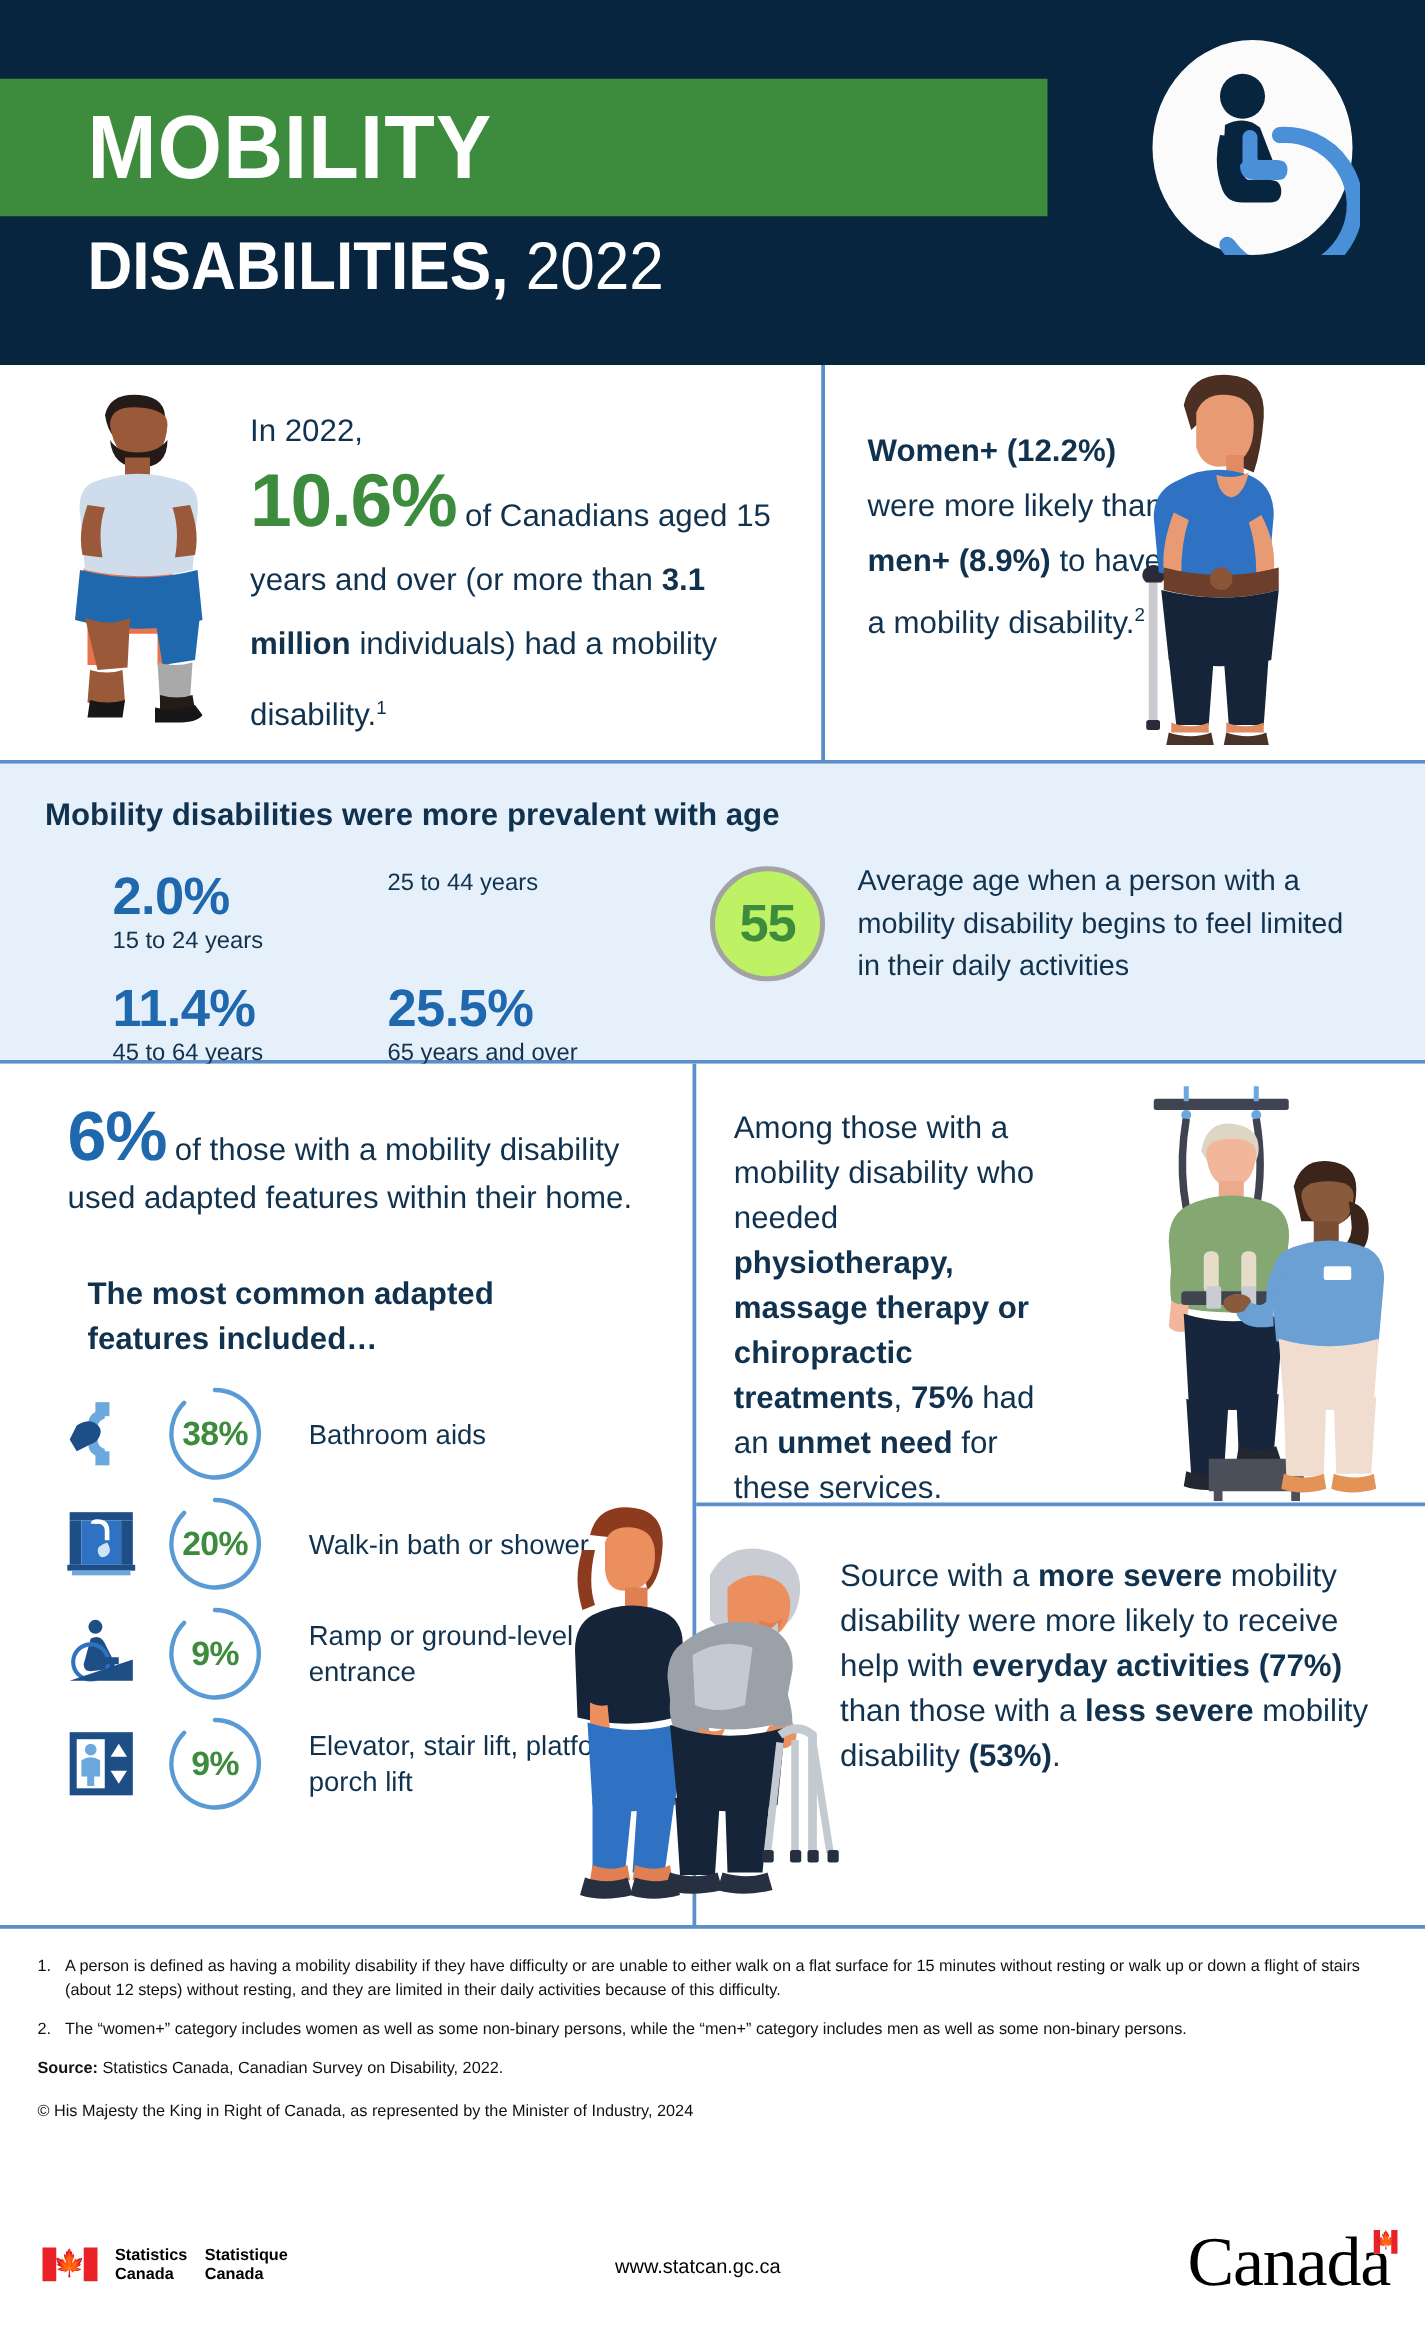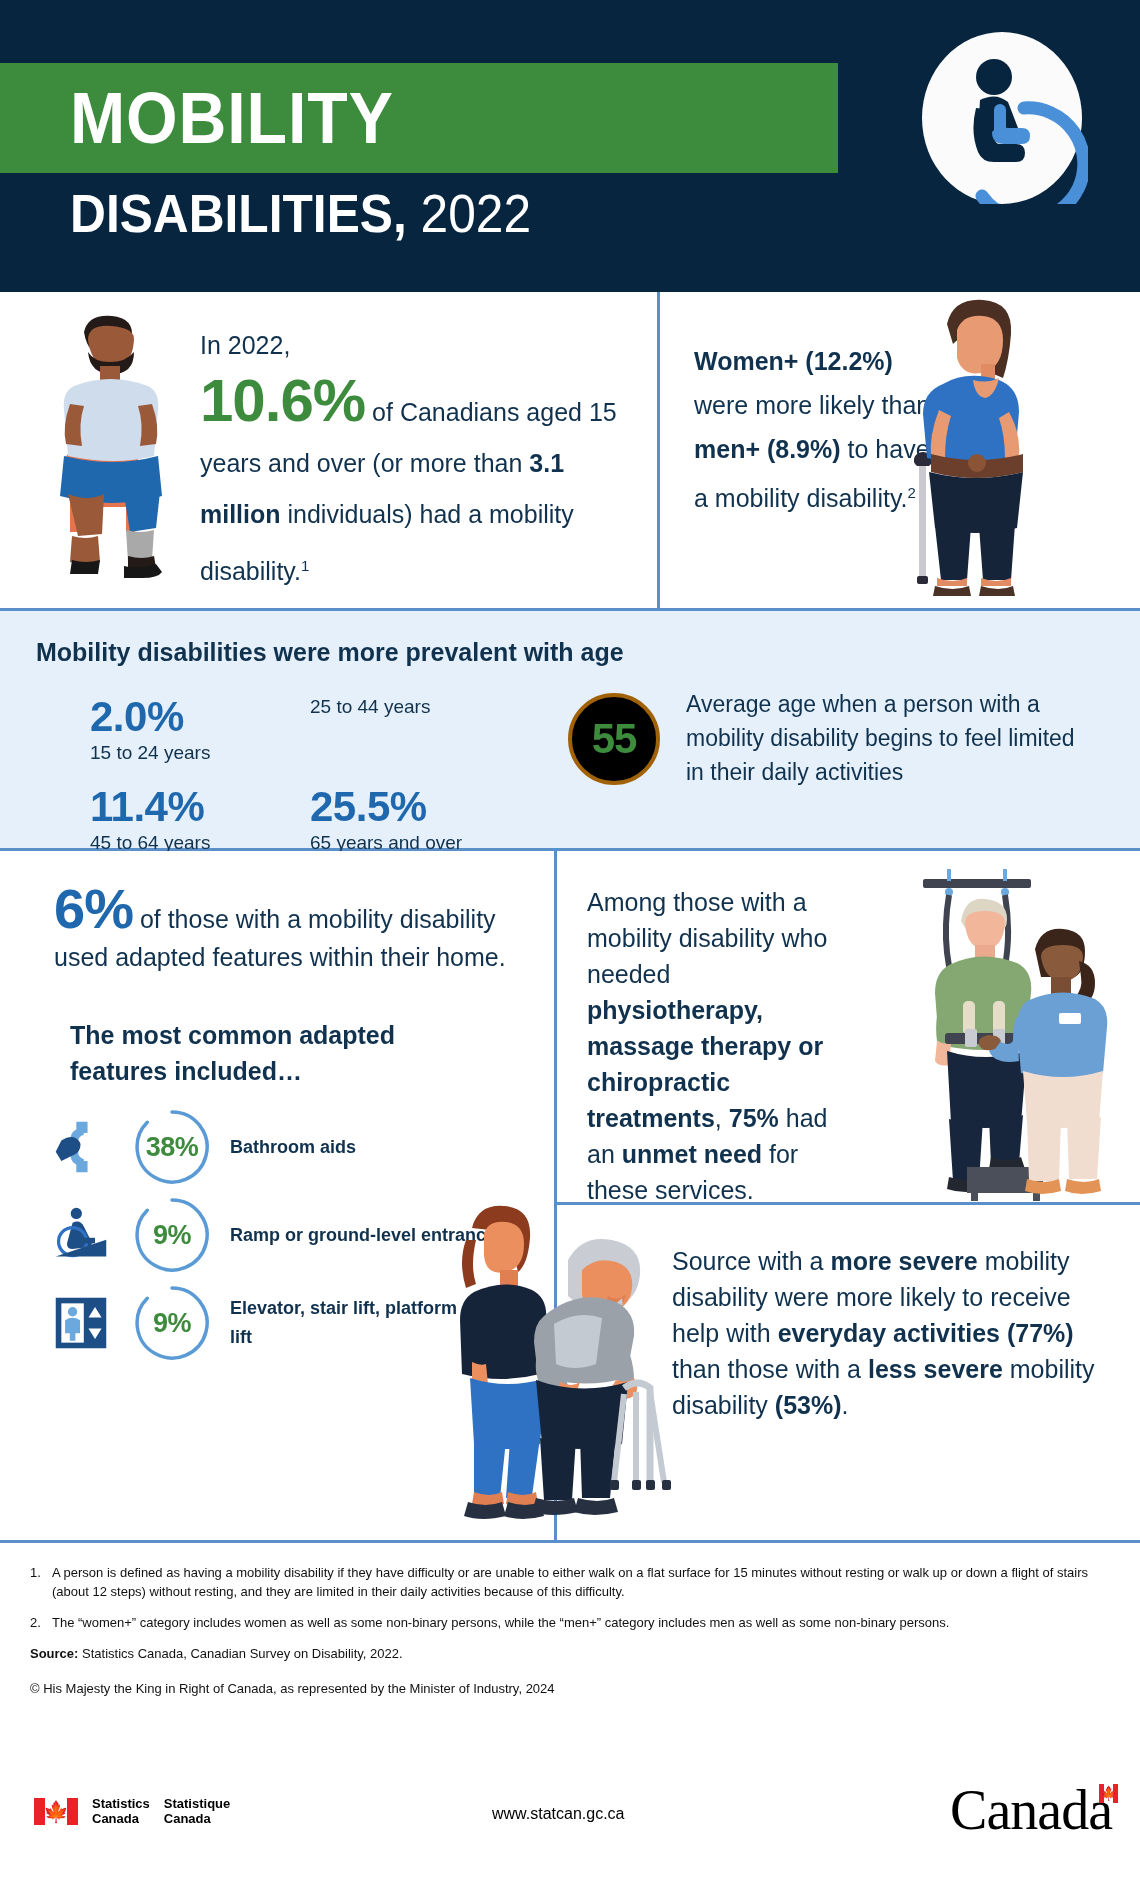--- a/index.html
+++ b/index.html
@@ -177,22 +177,22 @@
     position: absolute;
     left: 568px;
     top: 82px;
     display: flex;
     align-items: flex-start;
   }
   .avg-circle {
     width: 92px;
     height: 92px;
     border-radius: 50%;
-    border: 4px solid #a16207;
-    background: #000000;
+    border: 4px solid #a3a3a3;
+    background: #bef264;
     display: flex;
     align-items: center;
     justify-content: center;
     flex: none;
   }
   .avg-circle span {
     font-size: 42px;
     font-weight: 700;
     color: #3d8b3d;
     letter-spacing: -1px;
@@ -290,25 +290,24 @@
   }
   .feat-circle svg { position: absolute; left: 0; top: 0; }
   .feat-circle span {
     position: relative;
     font-size: 27px;
     font-weight: 700;
     color: #3d8b3d;
     letter-spacing: -0.5px;
   }
   .feat-label {
-    margin-left: 20px;
-    font-size: 18px;
+    margin-left: 37px;
+    font-size: 22px;
     line-height: 29px;
     color: #11324e;
-    font-weight: bold;
   }
 
   .physio-text {
     position: absolute;
     left: 30px;
     top: 33px;
     width: 265px;
     font-size: 25px;
     line-height: 36px;
     color: #11324e;
@@ -576,20 +575,41 @@
           </div>
           <div class="feat-circle">
             <svg viewBox="0 0 76 76" width="76" height="76">
               <path d="M38 3 a35 35 0 1 1 -24.7 10.3" fill="none" stroke="#5b9bd5" stroke-width="3.5" stroke-linecap="round"></path>
             </svg>
             <span>38%</span>
           </div>
           <div class="feat-label">Bathroom aids</div>
         </div>
 
+        <div class="feature-row">
+          <div class="feat-icon">
+            <svg viewBox="0 0 62 62" width="58" height="58">
+              <rect x="4" y="4" width="54" height="7" fill="#1d4f86"></rect>
+              <rect x="4" y="11" width="10" height="38" fill="#1d4f86"></rect>
+              <rect x="48" y="11" width="10" height="38" fill="#1d4f86"></rect>
+              <rect x="14" y="11" width="34" height="38" fill="#2f72c4"></rect>
+              <path d="M24 14 q0 -2 4 -2 q8 0 8 8 l0 8" fill="none" stroke="#ffffff" stroke-width="4"></path>
+              <path d="M36 30 q5 7 0 11 q-6 4 -8 -3 q-1 -5 8 -8 Z" fill="#cfe4f7"></path>
+              <rect x="2" y="49" width="58" height="5" fill="#1d4f86"></rect>
+              <rect x="6" y="54" width="50" height="4" fill="#6ba8dd"></rect>
+            </svg>
+          </div>
+          <div class="feat-circle">
+            <svg viewBox="0 0 76 76" width="76" height="76">
+              <path d="M38 3 a35 35 0 1 1 -24.7 10.3" fill="none" stroke="#5b9bd5" stroke-width="3.5" stroke-linecap="round"></path>
+            </svg>
+            <span>20%</span>
+          </div>
+          <div class="feat-label">Walk-in bath or shower</div>
+        </div>
 
         <div class="feature-row">
           <div class="feat-icon">
             <svg viewBox="0 0 62 62" width="58" height="58">
               <circle cx="26" cy="8" r="6" fill="#1d4f86"></circle>
               <path d="M22 18 q8 -4 12 4 l8 16 q2 5 -4 6 l-16 2 q-6 0 -6 -6 Z" fill="#1d4f86"></path>
               <circle cx="22" cy="38" r="15" fill="none" stroke="#2f72c4" stroke-width="3.5"></circle>
               <path d="M32 34 l14 0 l0 6 l-14 0 Z" fill="#1d4f86"></path>
               <path d="M4 54 l54 -18 l0 18 Z" fill="#1d4f86"></path>
             </svg>

